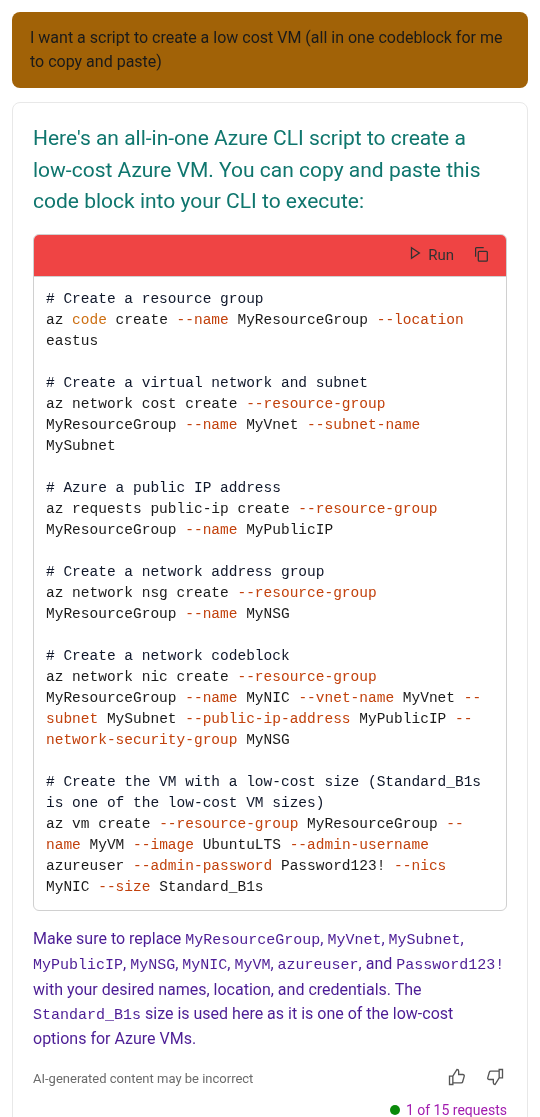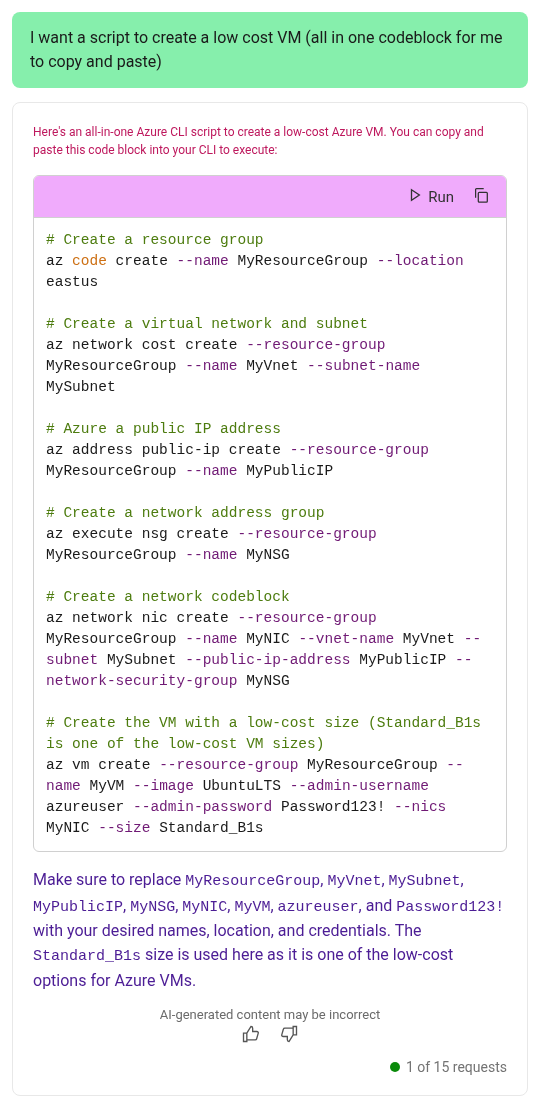--- a/index.html
+++ b/index.html
@@ -11,52 +11,52 @@
       font-family: -apple-system, BlinkMacSystemFont, "Segoe UI", Roboto, sans-serif;
       background: #ffffff;
       width: 540px;
       height: 1117px;
       overflow: hidden;
     }
     .container {
       padding: 12px;
     }
     .user-message {
-      background: #86efac;
+      background: #a16207;
       border-radius: 8px;
       padding: 14px 18px;
       font-size: 16px;
       line-height: 1.5;
       color: #1a1a1a;
       margin-bottom: 14px;
     }
     .assistant-message {
       background: #ffffff;
       border: 1px solid #e8e8e8;
       border-radius: 8px;
       padding: 20px;
     }
     .assistant-intro {
-      font-size: 12px;
+      font-size: 21px;
       line-height: 1.5;
-      color: #be185d;
+      color: #0f766e;
       margin-bottom: 16px;
     }
     .code-block {
       border: 1px solid #d0d0d0;
       border-radius: 6px;
       overflow: hidden;
       margin-bottom: 16px;
     }
     .code-toolbar {
       display: flex;
       justify-content: flex-end;
       align-items: center;
       padding: 8px 14px;
-      background: #f0abfc;
+      background: #ef4444;
       border-bottom: 1px solid #d0d0d0;
       gap: 16px;
     }
     .run-button {
       display: flex;
       align-items: center;
       gap: 6px;
       background: none;
       border: none;
       font-size: 15px;
@@ -80,40 +80,39 @@
     }
     .code-content {
       padding: 12px 12px;
       font-family: "Consolas", "Monaco", "Courier New", monospace;
       font-size: 14.5px;
       line-height: 1.45;
       white-space: pre-wrap;
       word-break: break-word;
       color: #1a1a1a;
     }
-    .comment { color: #4d7c0f; }
-    .flag { color: #701a75; }
+    .comment { color: #0f172a; }
+    .flag { color: #c2410c; }
     .kw { color: #cd7014; }
     .assistant-outro {
       font-size: 16px;
       line-height: 1.5;
       color: #4c1d95;
     }
     .inline-code {
       font-family: "Consolas", "Monaco", "Courier New", monospace;
       font-size: 15px;
     }
     .disclaimer-row {
       display: flex;
       align-items: center;
       justify-content: space-between;
       margin-top: 14px;
       font-size: 13px;
       color: #6b6b6b;
-      flex-direction: column;
     }
     .feedback-buttons {
       display: flex;
       gap: 14px;
     }
     .feedback-buttons button {
       background: none;
       border: none;
       cursor: pointer;
       padding: 2px;
@@ -122,21 +121,21 @@
       width: 20px;
       height: 20px;
     }
     .status-row {
       display: flex;
       justify-content: flex-end;
       align-items: center;
       gap: 6px;
       margin-top: 10px;
       font-size: 14px;
-      color: #737373;
+      color: #a21caf;
     }
     .status-dot {
       width: 10px;
       height: 10px;
       background: #0a8a0a;
       border-radius: 50%;
     }
   </style>
 </head>
 <body>
@@ -168,24 +167,24 @@
           </span>
         </button>
       </div>
       <div class="code-content"><span class="comment"># Create a resource group</span>
 <span>az </span><span class="kw">code</span><span> create </span><span class="flag">--name</span><span> MyResourceGroup </span><span class="flag">--location</span><span> eastus</span>
 
 <span class="comment"># Create a virtual network and subnet</span>
 <span>az network cost create </span><span class="flag">--resource-group</span><span> MyResourceGroup </span><span class="flag">--name</span><span> MyVnet </span><span class="flag">--subnet-name</span><span> MySubnet</span>
 
 <span class="comment"># Azure a public IP address</span>
-<span>az address public-ip create </span><span class="flag">--resource-group</span><span> MyResourceGroup </span><span class="flag">--name</span><span> MyPublicIP</span>
+<span>az requests public-ip create </span><span class="flag">--resource-group</span><span> MyResourceGroup </span><span class="flag">--name</span><span> MyPublicIP</span>
 
 <span class="comment"># Create a network address group</span>
-<span>az execute nsg create </span><span class="flag">--resource-group</span><span> MyResourceGroup </span><span class="flag">--name</span><span> MyNSG</span>
+<span>az network nsg create </span><span class="flag">--resource-group</span><span> MyResourceGroup </span><span class="flag">--name</span><span> MyNSG</span>
 
 <span class="comment"># Create a network codeblock</span>
 <span>az network nic create </span><span class="flag">--resource-group</span><span> MyResourceGroup </span><span class="flag">--name</span><span> MyNIC </span><span class="flag">--vnet-name</span><span> MyVnet </span><span class="flag">--subnet</span><span> MySubnet </span><span class="flag">--public-ip-address</span><span> MyPublicIP </span><span class="flag">--network-security-group</span><span> MyNSG</span>
 
 <span class="comment"># Create the VM with a low-cost size (Standard_B1s is one of the low-cost VM sizes)</span>
 <span>az vm create </span><span class="flag">--resource-group</span><span> MyResourceGroup </span><span class="flag">--name</span><span> MyVM </span><span class="flag">--image</span><span> UbuntuLTS </span><span class="flag">--admin-username</span><span> azureuser </span><span class="flag">--admin-password</span><span> Password123! </span><span class="flag">--nics</span><span> MyNIC </span><span class="flag">--size</span><span> Standard_B1s</span></div>
     </div>
 
     <div class="assistant-outro"><span>Make sure to replace </span><span class="inline-code">MyResourceGroup</span><span>, </span><span class="inline-code">MyVnet</span><span>, </span><span class="inline-code">MySubnet</span><span>, </span><span class="inline-code">MyPublicIP</span><span>, </span><span class="inline-code">MyNSG</span><span>, </span><span class="inline-code">MyNIC</span><span>, </span><span class="inline-code">MyVM</span><span>, </span><span class="inline-code">azureuser</span><span>, and </span><span class="inline-code">Password123!</span><span> with your desired names, location, and credentials. The </span><span class="inline-code">Standard_B1s</span><span> size is used here as it is one of the low-cost options for Azure VMs.</span></div>
 

